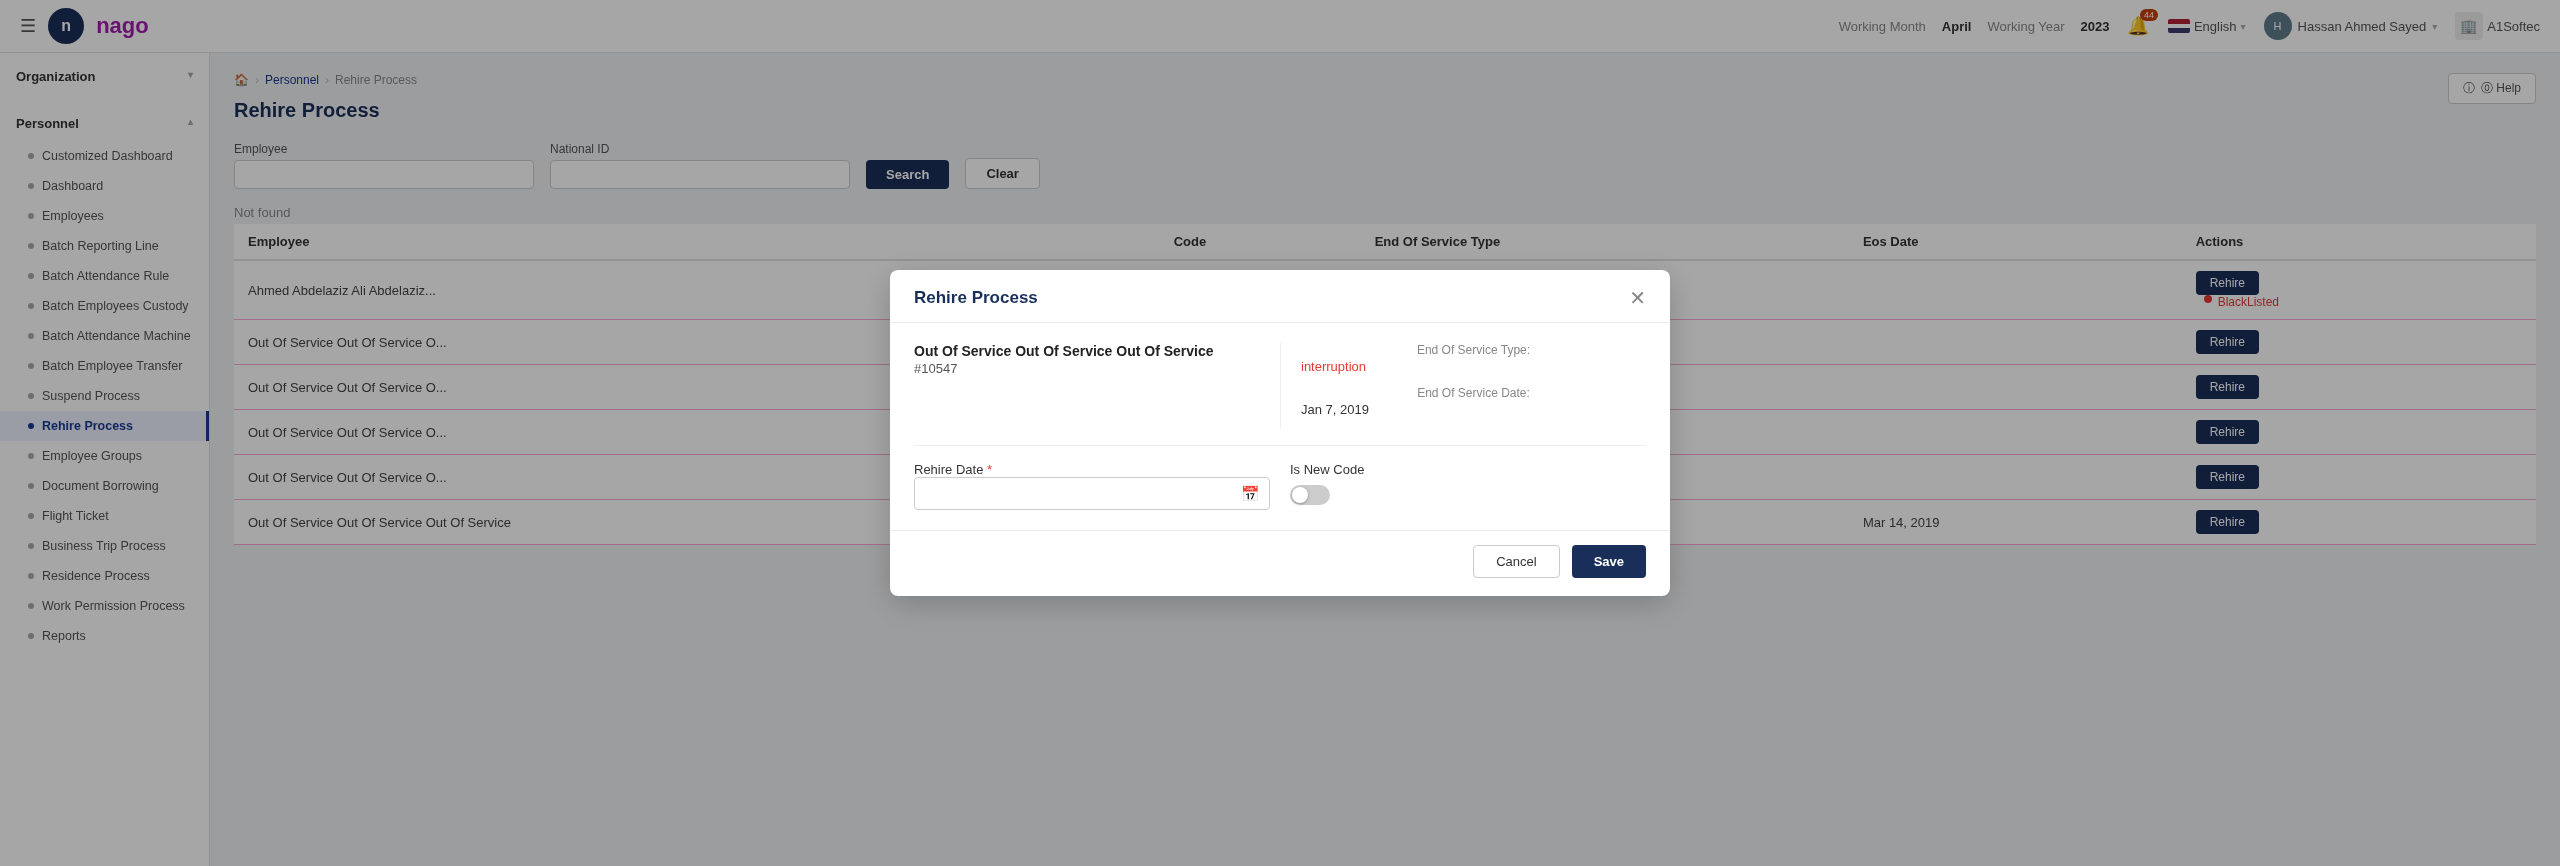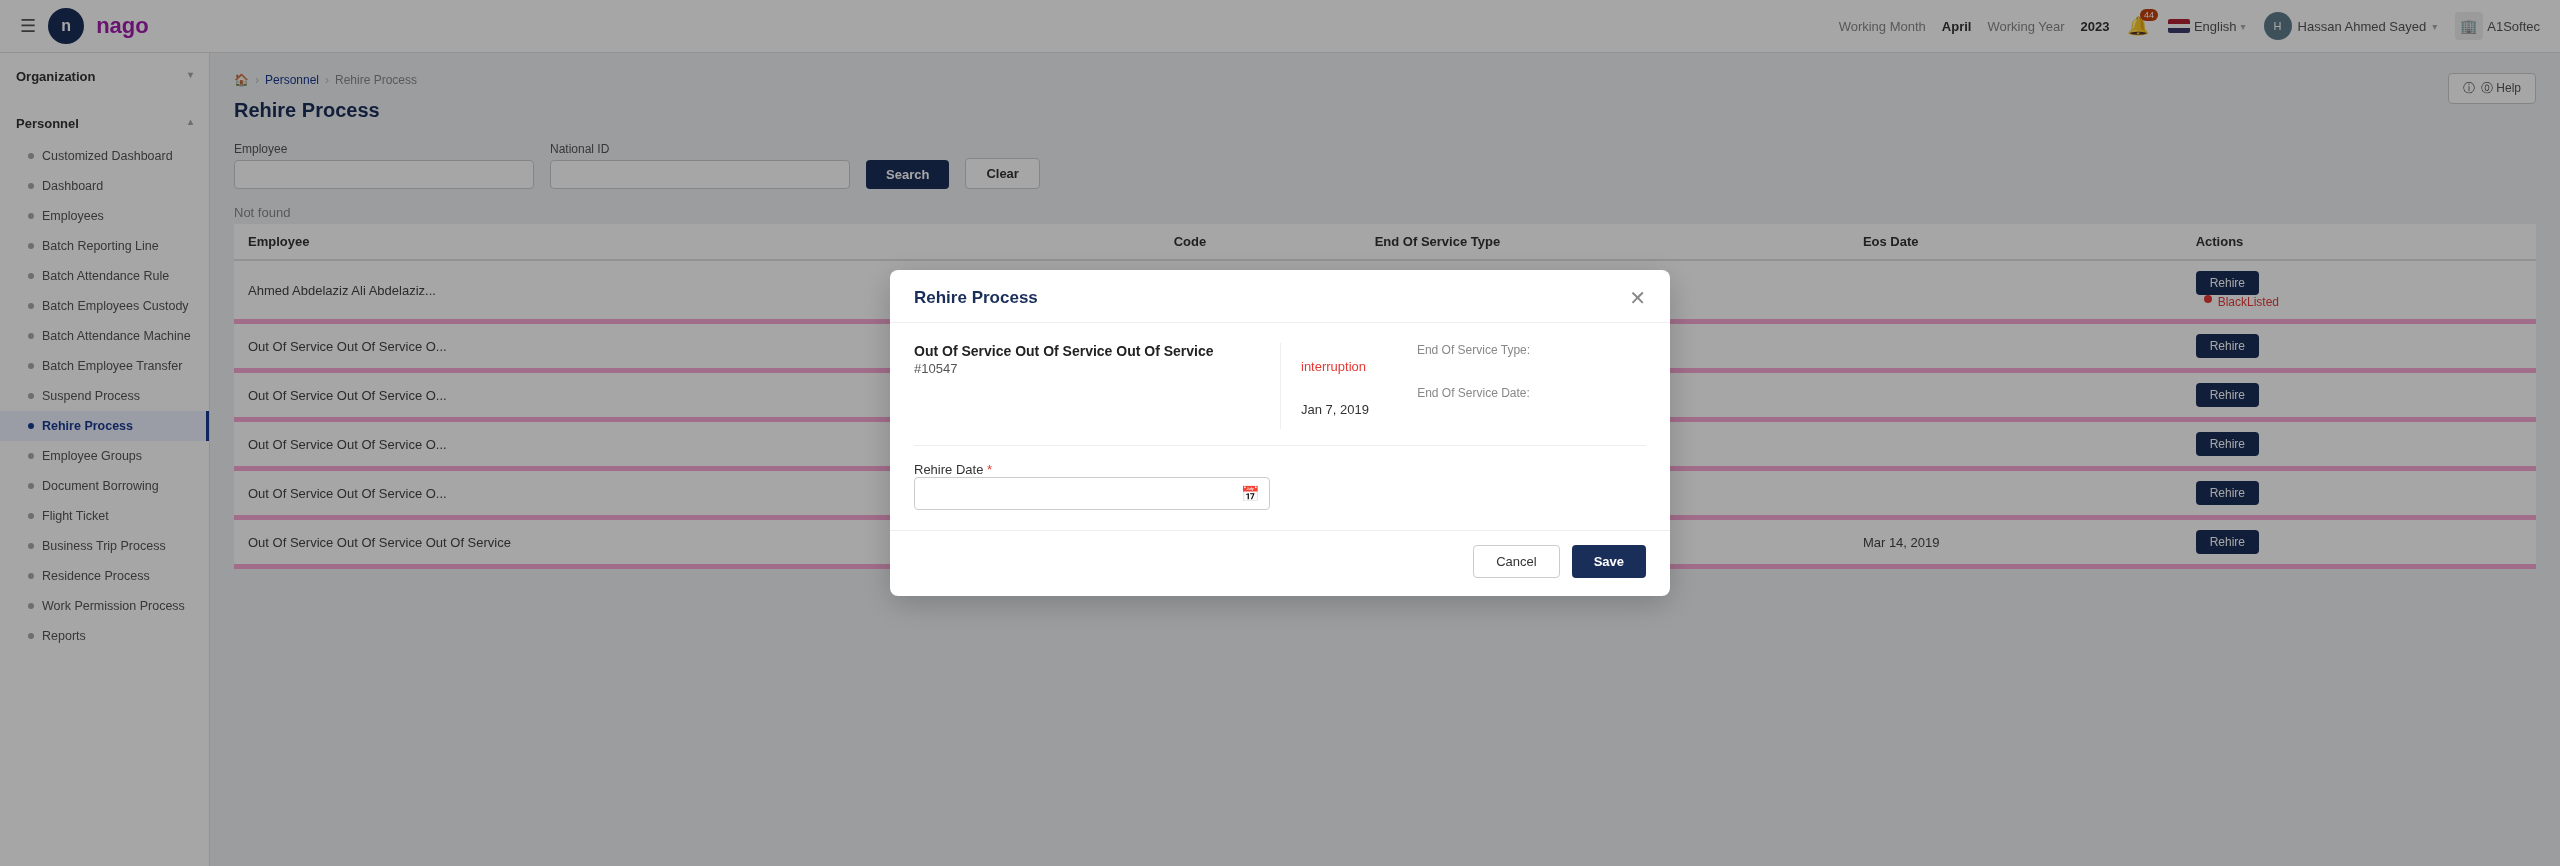--- a/index.html
+++ b/index.html
@@ -87,21 +87,21 @@
     .btn-primary { background: #1a2e5a; color: #fff; }
     .btn-outline { background: #fff; color: #333; border: 1px solid #ccc; }
 
     
     .not-found-msg { color: #888; font-size: 13px; margin-bottom: 4px; }
     .data-table { width: 100%; border-collapse: collapse; background: #fff; }
     .data-table th {
       background: #fff; border-bottom: 2px solid #e0e0e0; padding: 10px 14px;
       text-align: left; font-weight: 600; color: #333; font-size: 13px;
     }
-    .data-table td { padding: 10px 14px; border-bottom: 5px solid #f9a8d4; font-size: 13px; color: #444; }
+    .data-table td { padding: 10px 14px; border-bottom: 1px solid #f9a8d4; font-size: 13px; color: #444; }
     .btn-sm { padding: 5px 14px; font-size: 12px; border-radius: 4px; }
     .btn-dark { background: #1a2e5a; color: #fff; border: none; cursor: pointer; }
     .blacklisted { display: flex; align-items: flex-start; gap: 6px; color: #e53935; font-size: 12px; }
     .red-dot { width: 8px; height: 8px; border-radius: 50%; background: #e53935; }
 
     
     .overlay {
       position: fixed; top: 0; left: 0; right: 0; bottom: 0;
       background: rgba(0,0,0,0.35); z-index: 200; display: flex; align-items: center; justify-content: center;
     }
@@ -391,20 +391,28 @@
         <div class="modal-form-group">
           <label class="modal-form-label">
             <span>Rehire Date</span>
             <span class="required"> *</span>
           </label>
           <div class="date-input-wrap">
             <input class="date-input" type="text" placeholder="" style="">
             <span class="date-icon">📅</span>
           </div>
         </div>
+        <div class="modal-form-group">
+          <label class="modal-form-label">Is New Code</label>
+          <div class="toggle-wrap">
+            <div class="toggle">
+              <div class="toggle-knob"></div>
+            </div>
+          </div>
+        </div>
       </div>
     </div>
     <div class="modal-footer">
       <button class="btn-cancel">Cancel</button>
       <button class="btn-save">Save</button>
     </div>
   </div>
 </div>
 
 </body></html>

